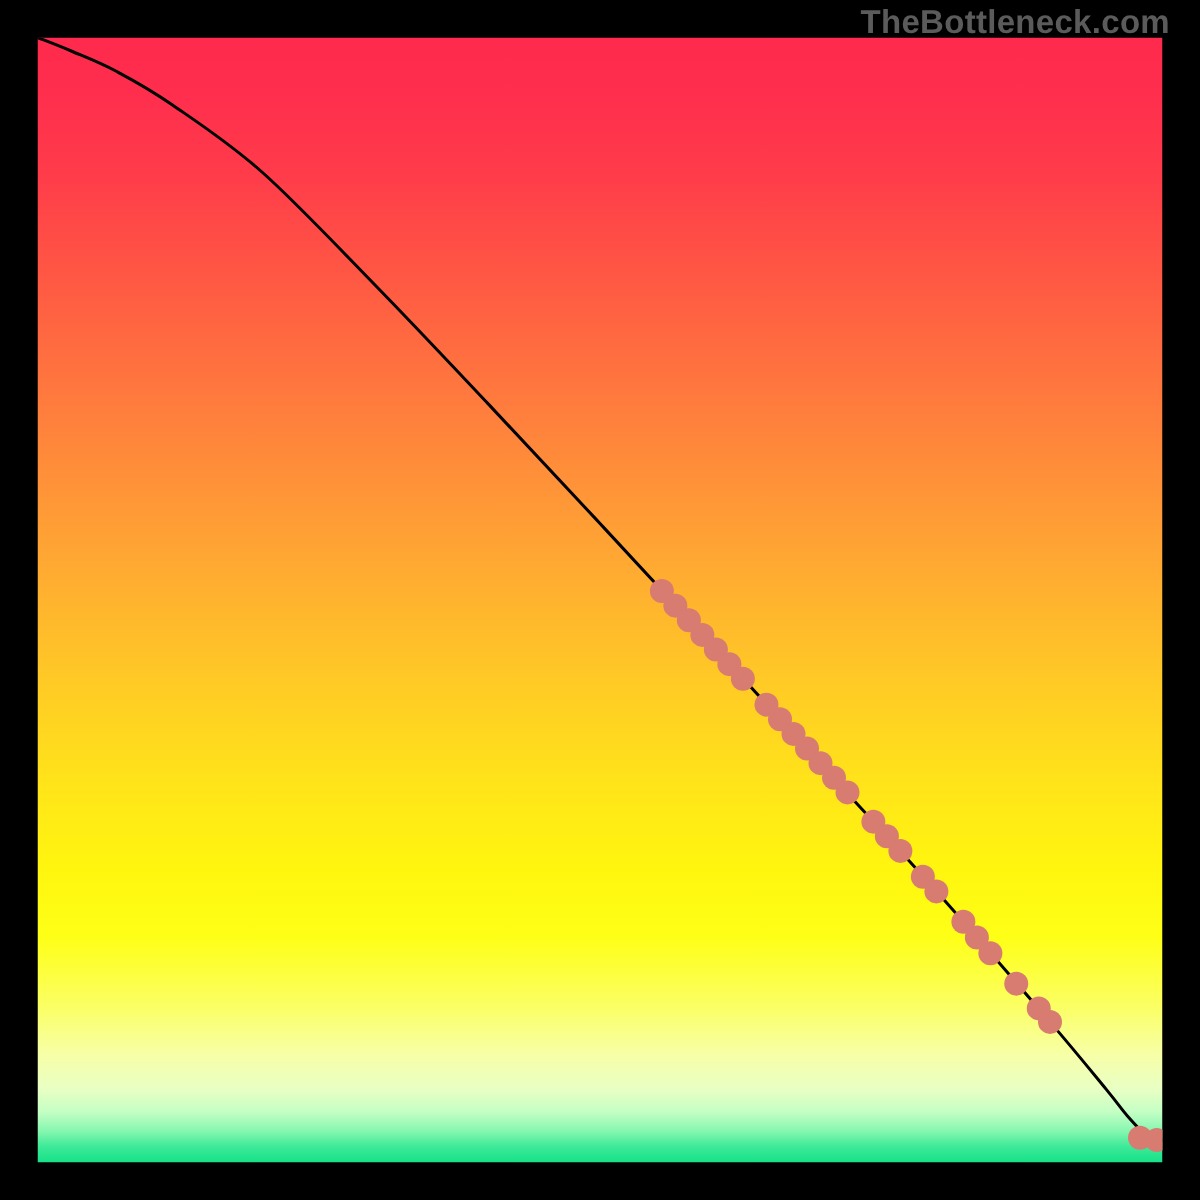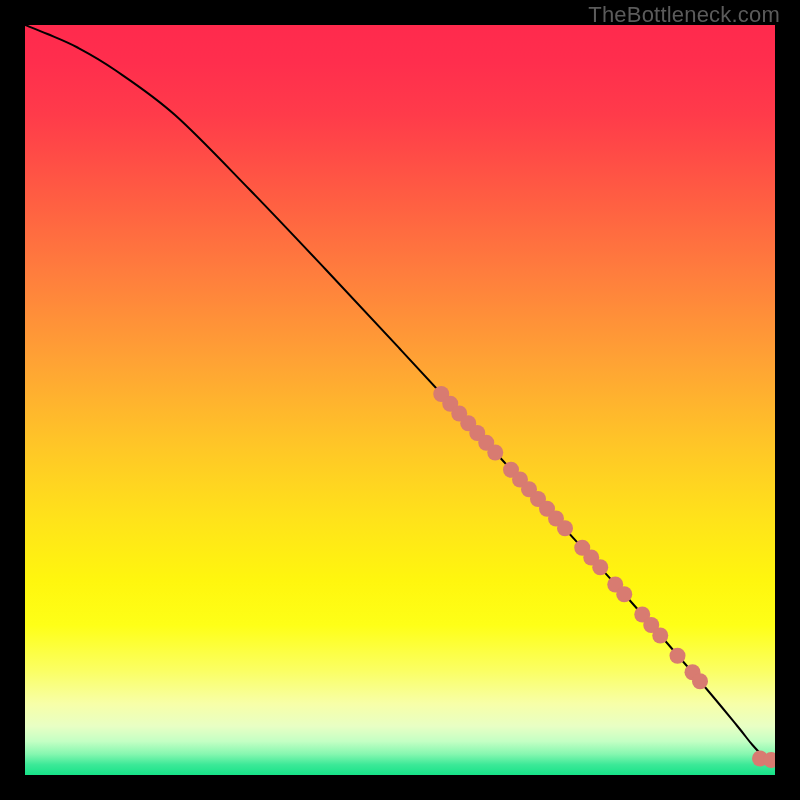--- a/index.html
+++ b/index.html
@@ -15,21 +15,21 @@
     position: relative;
     width: 800px;
     height: 800px;
   }
   .attribution {
     position: absolute;
     top: 2px;
     right: 20px;
     color: #5b5b5b;
     font-size: 22px;
-    font-weight: 400;
+    font-weight: 700;
     letter-spacing: 0.2px;
   }
   .plot-area {
     position: absolute;
     left: 25px;
     top: 25px;
     width: 750px;
     height: 750px;
   }
   svg { display: block; }

